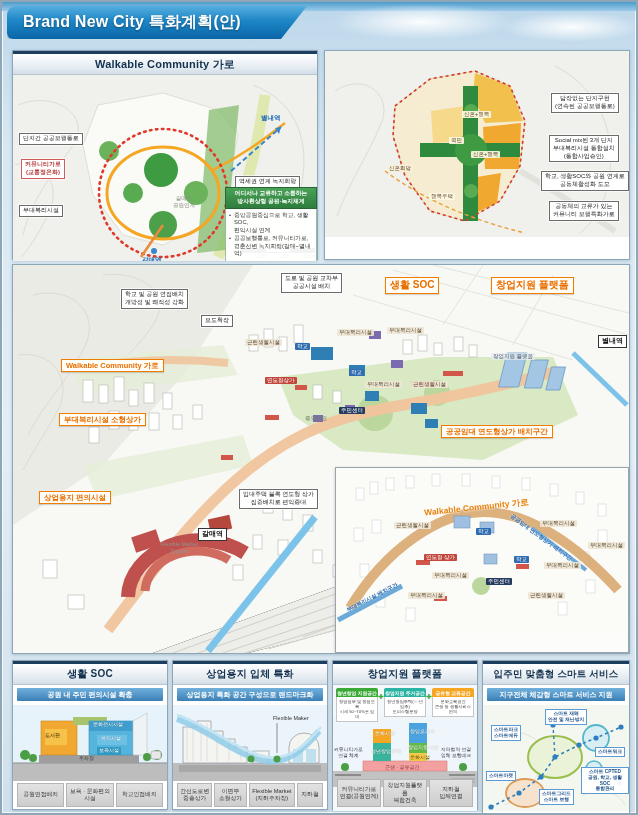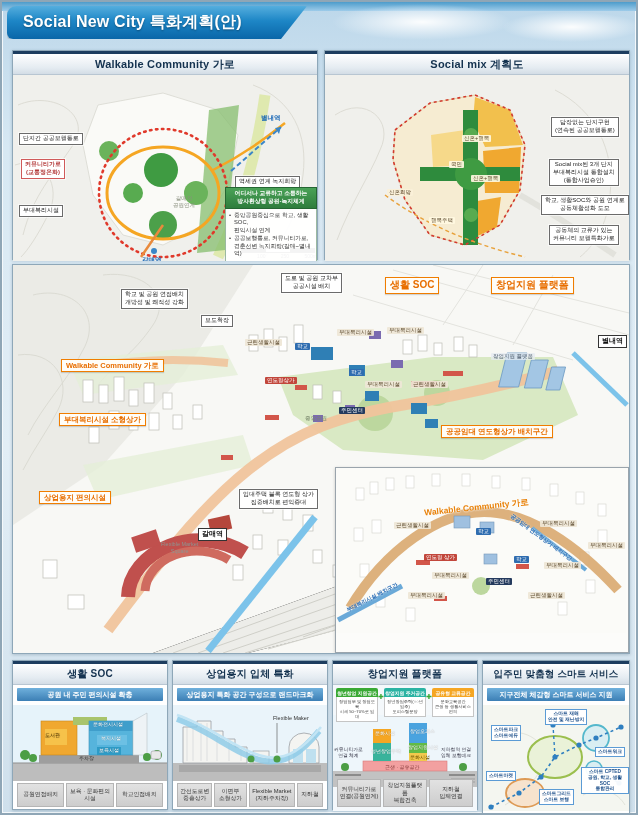--- a/index.html
+++ b/index.html
@@ -87,21 +87,21 @@
   svg{display:block;}
 </style>
 </head>
 <body>
 
 <div class="page">
   <div class="topstrip"></div>
   <div class="cloud" style="left:330px;top:2px;width:180px;height:36px;"></div>
   <div class="cloud" style="left:500px;top:10px;width:140px;height:30px;"></div>
   <div class="banner">
-    <span>Social New City 특화계획(안)</span>
+    <span>Brand New City 특화계획(안)</span>
   </div>
 
   <div class="panel" style="left:10px;top:48px;width:306px;height:210px;">
     <div class="phead">Walkable Community 가로</div>
     <div class="pbody" style="height:186px;">
       <svg width="304" height="186" viewBox="0 0 304 186">
         <rect width="304" height="186" fill="#f0f0ec"></rect>
         <path d="M5,30 C40,15 80,40 60,70 C40,100 20,120 10,160" fill="none" stroke="#dddcd4" stroke-width="1"></path>
         <path d="M2,90 C30,80 50,110 35,140 C25,160 15,175 8,182" fill="none" stroke="#dddcd4" stroke-width="1"></path>
         <path d="M240,10 C280,25 295,60 290,100 C285,140 270,170 250,182" fill="none" stroke="#dddcd4" stroke-width="1"></path>
@@ -151,21 +151,20 @@
           <span>0</span>
           <span>100</span>
           <span>250</span>
           <span>500m</span>
         </div>
       </div>
     </div>
   </div>
 
   <div class="panel" style="left:322px;top:48px;width:306px;height:210px;">
-    <div class="phead">Social mix 계획도</div>
     <div class="pbody" style="height:186px;">
       <svg width="304" height="186" viewBox="0 0 304 186">
         <rect width="304" height="186" fill="#f0f0ec"></rect>
         <path d="M10,40 C40,20 70,45 55,75 C45,100 25,130 12,165" fill="none" stroke="#dddcd4" stroke-width="1"></path>
         <path d="M230,15 C270,35 290,75 285,120 C282,150 270,170 255,182" fill="none" stroke="#dddcd4" stroke-width="1"></path>
         <path d="M195,120 C230,140 260,160 290,180" fill="none" stroke="#d3d3cb" stroke-width="6" opacity=".5"></path>
         <polygon points="70,55 105,28 150,20 185,35 200,70 195,115 175,150 140,170 105,160 80,125 68,85" fill="#f6ecd2" stroke="#e4d6ae" stroke-width="1"></polygon>
         <polygon points="150,22 185,35 198,70 160,72 148,45" fill="#f2c04d"></polygon>
         <polygon points="196,72 194,118 160,118 158,76" fill="#f0a830"></polygon>
         <polygon points="176,122 172,152 142,166 140,128" fill="#f0a830"></polygon>

